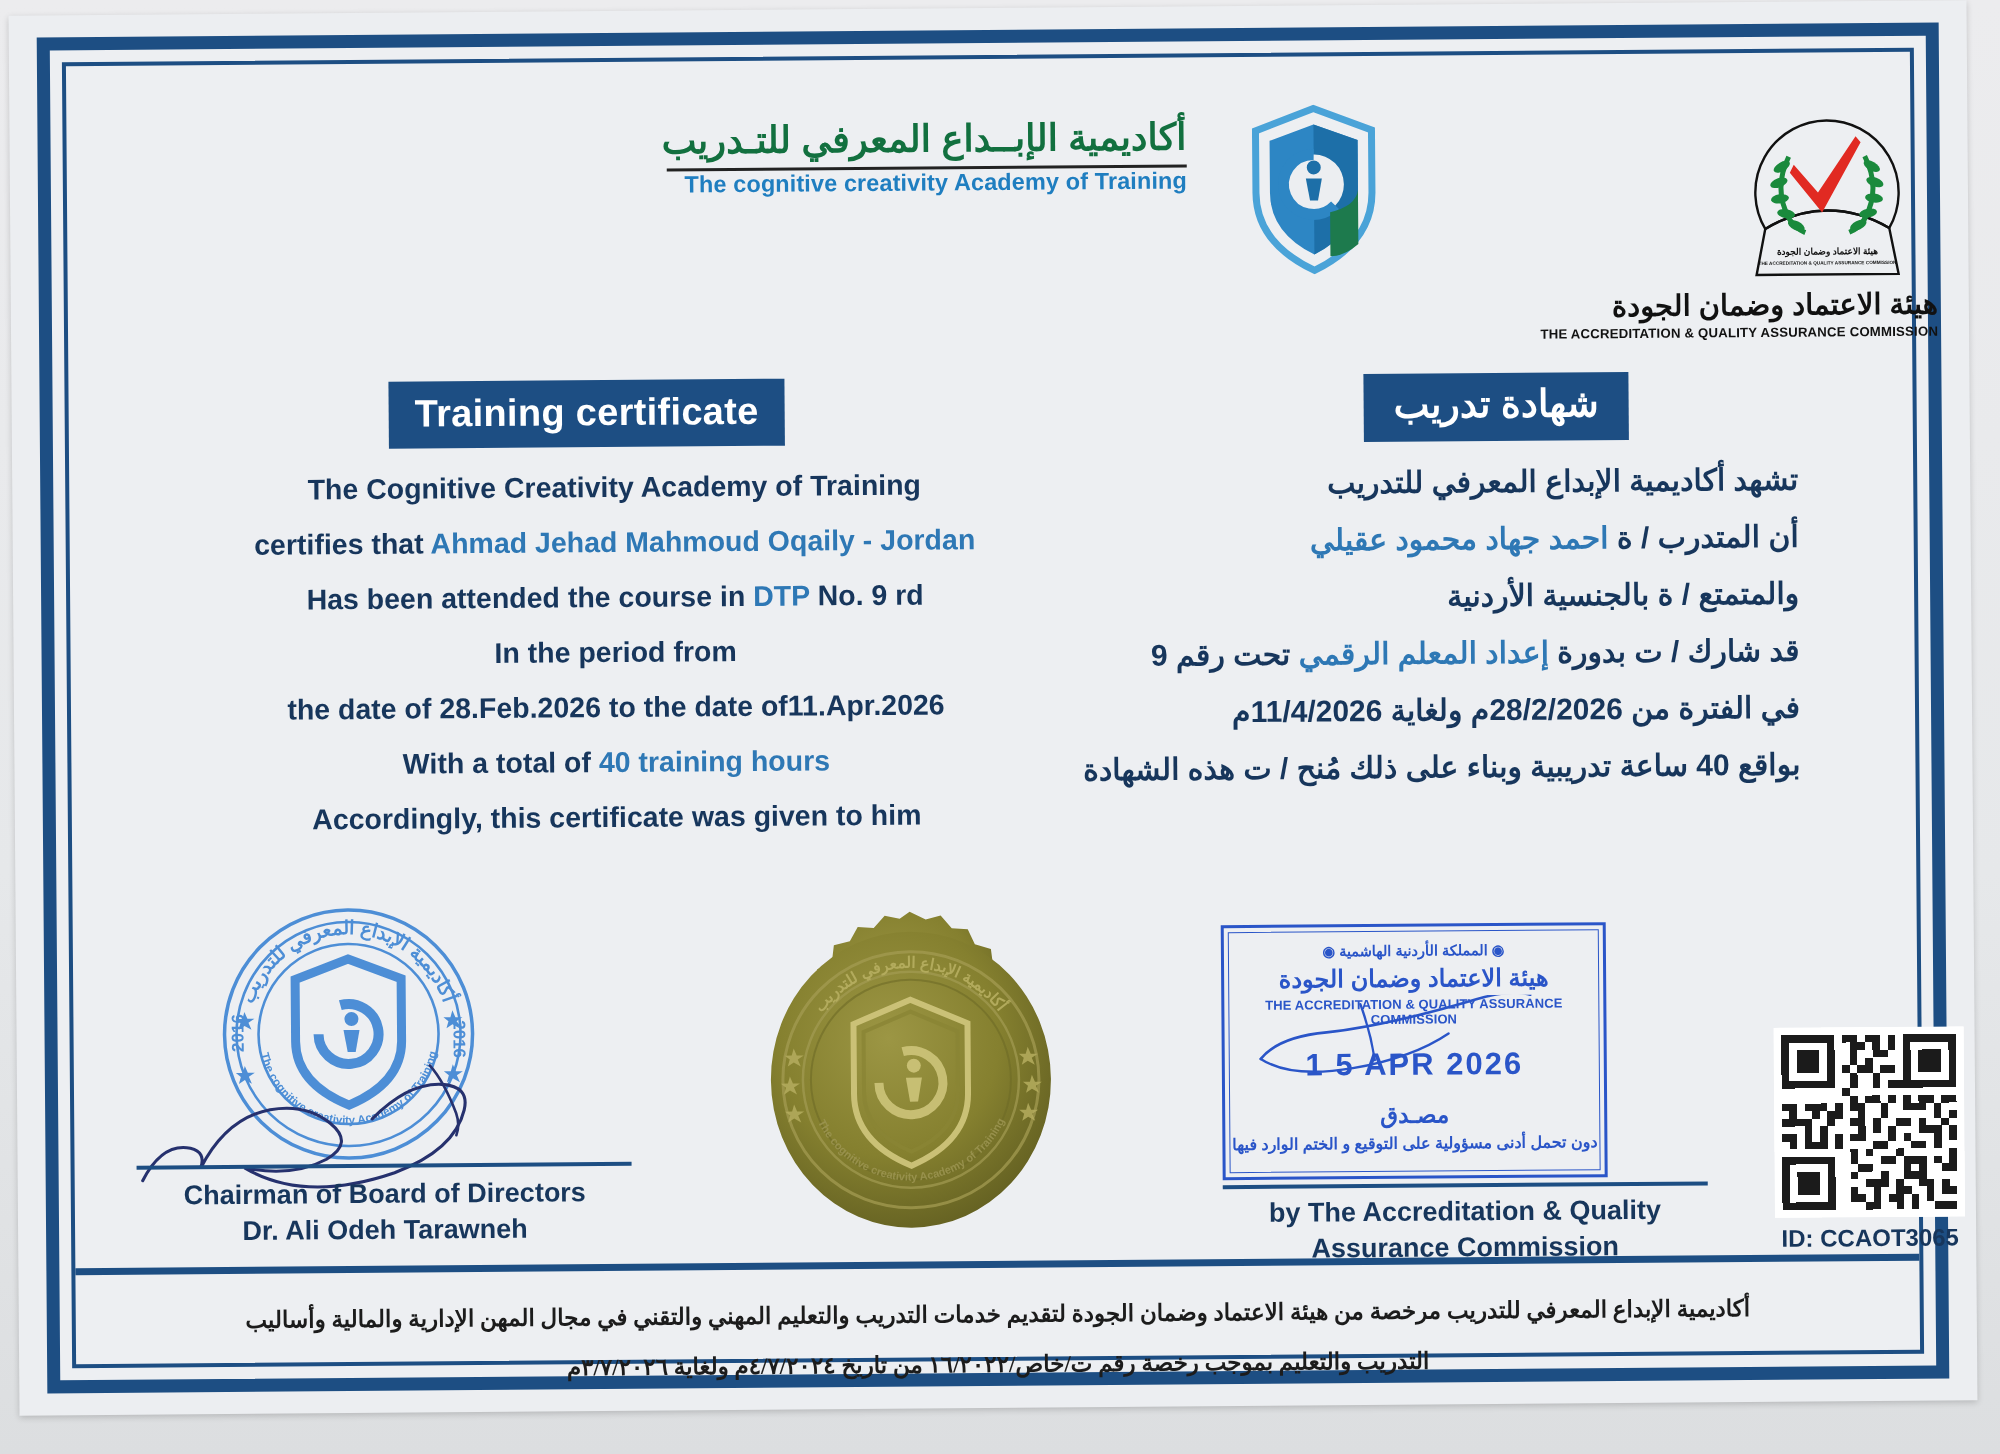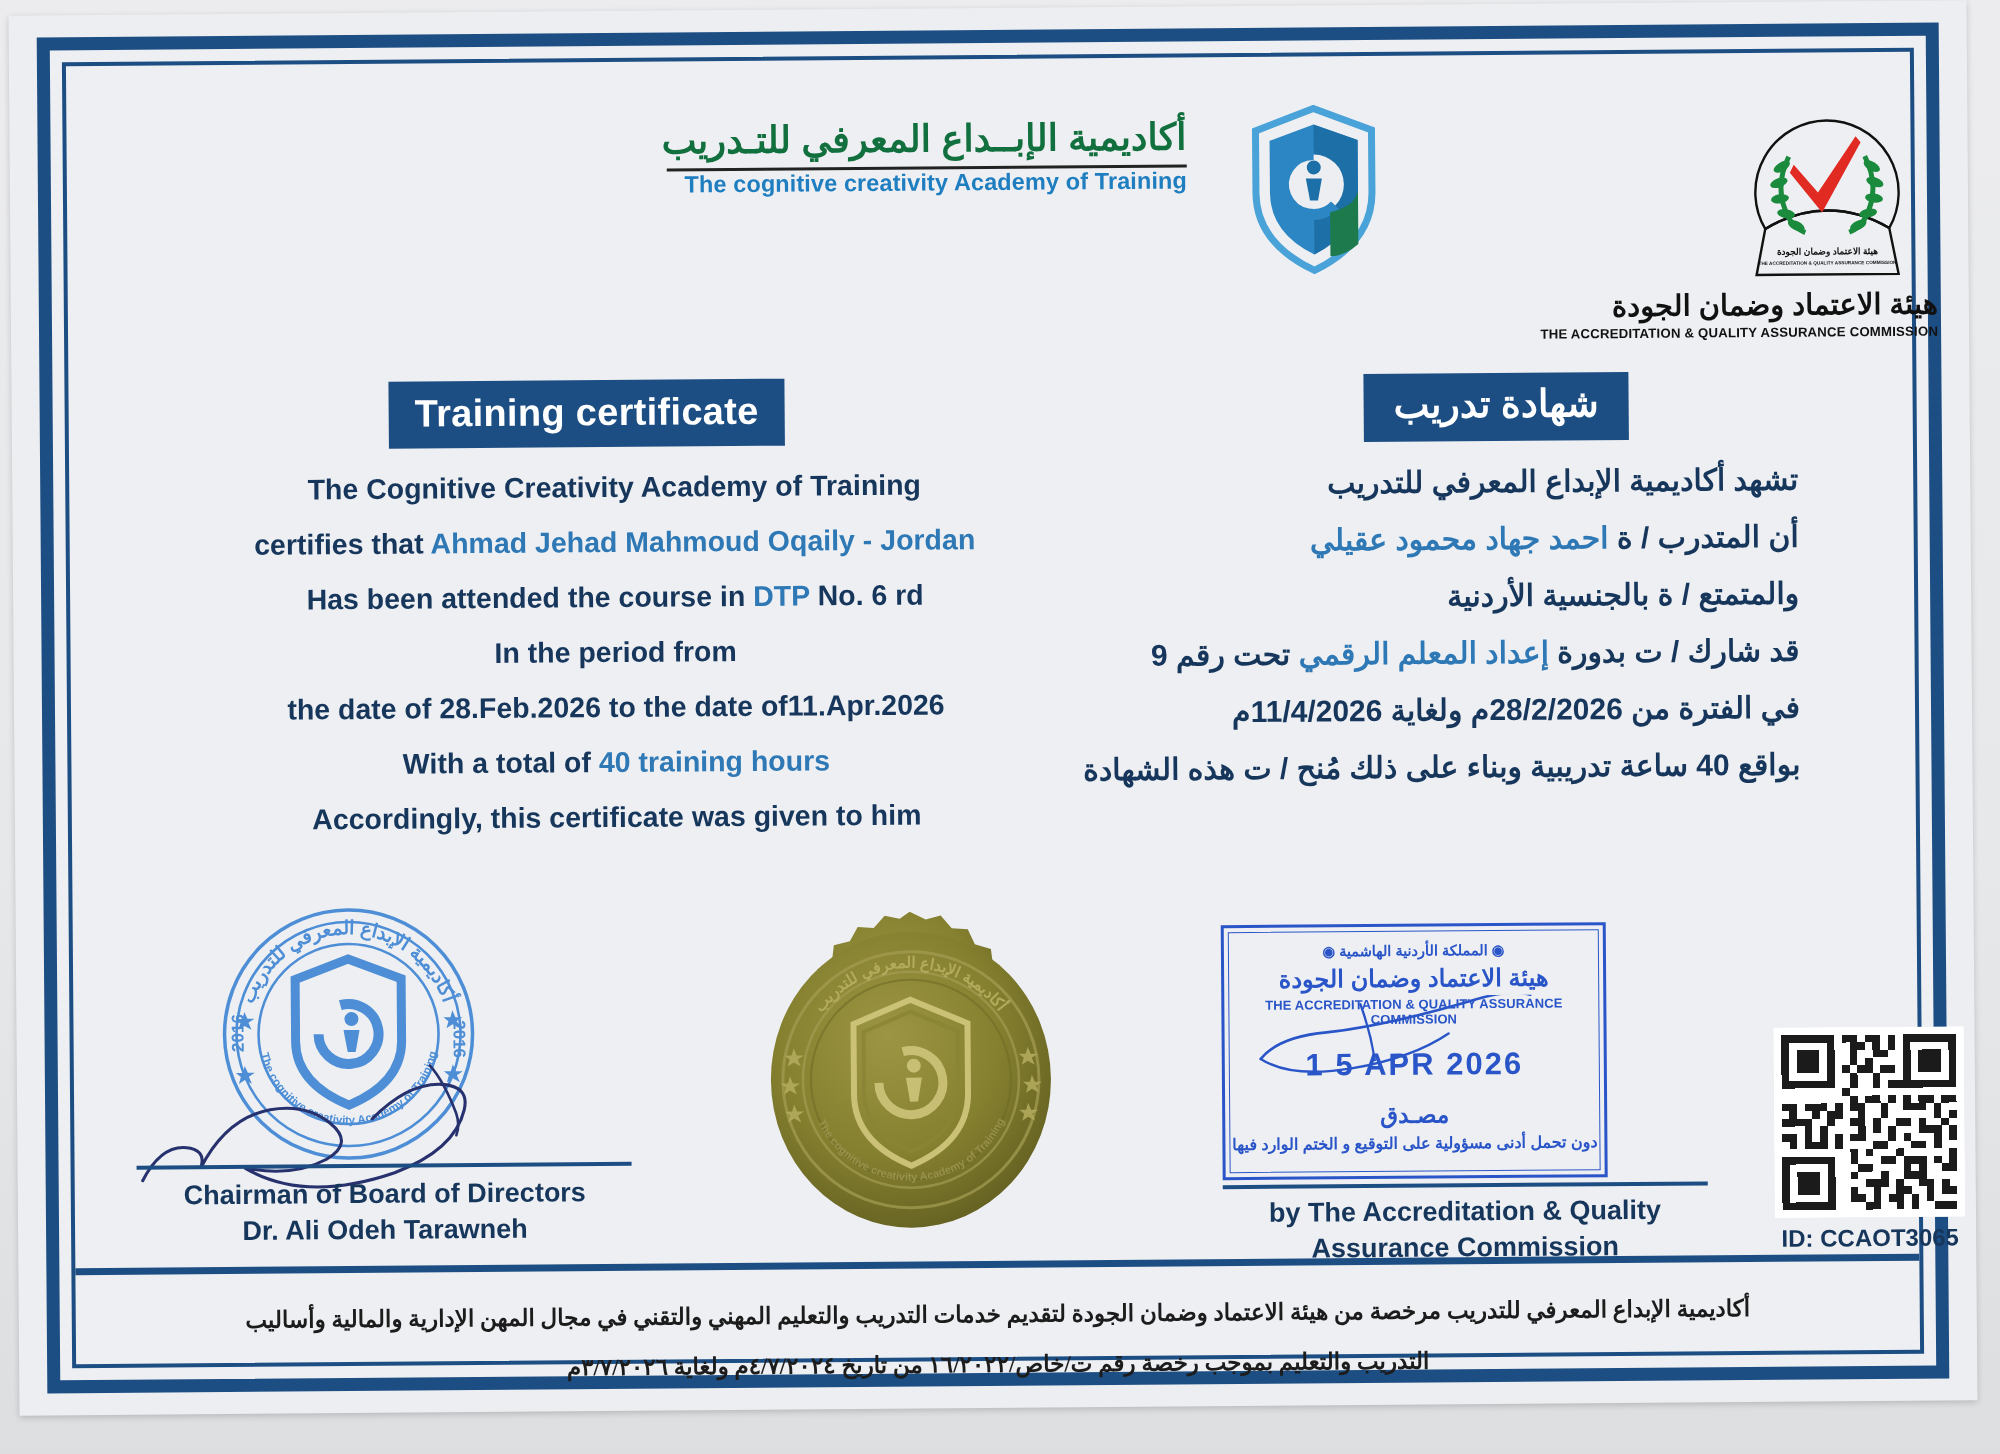--- a/index.html
+++ b/index.html
@@ -239,21 +239,21 @@
 
       <div class="block-en">
         <div class="line">The Cognitive Creativity Academy of Training</div>
         <div class="line">
           <span>certifies that</span>
           <span class="hl">Ahmad Jehad Mahmoud Oqaily - Jordan</span>
         </div>
         <div class="line">
           <span>Has been attended the course in</span>
           <span class="hl">DTP</span>
-          <span>No. 6 rd</span>
+          <span>No. 9 rd</span>
         </div>
         <div class="line">In the period from</div>
         <div class="line">the date of 28.Feb.2026 to the date of11.Apr.2026</div>
         <div class="line">
           <span>With a total of</span>
           <span class="hl">40 training hours</span>
         </div>
         <div class="line">Accordingly, this certificate was given to him</div>
       </div>
 

